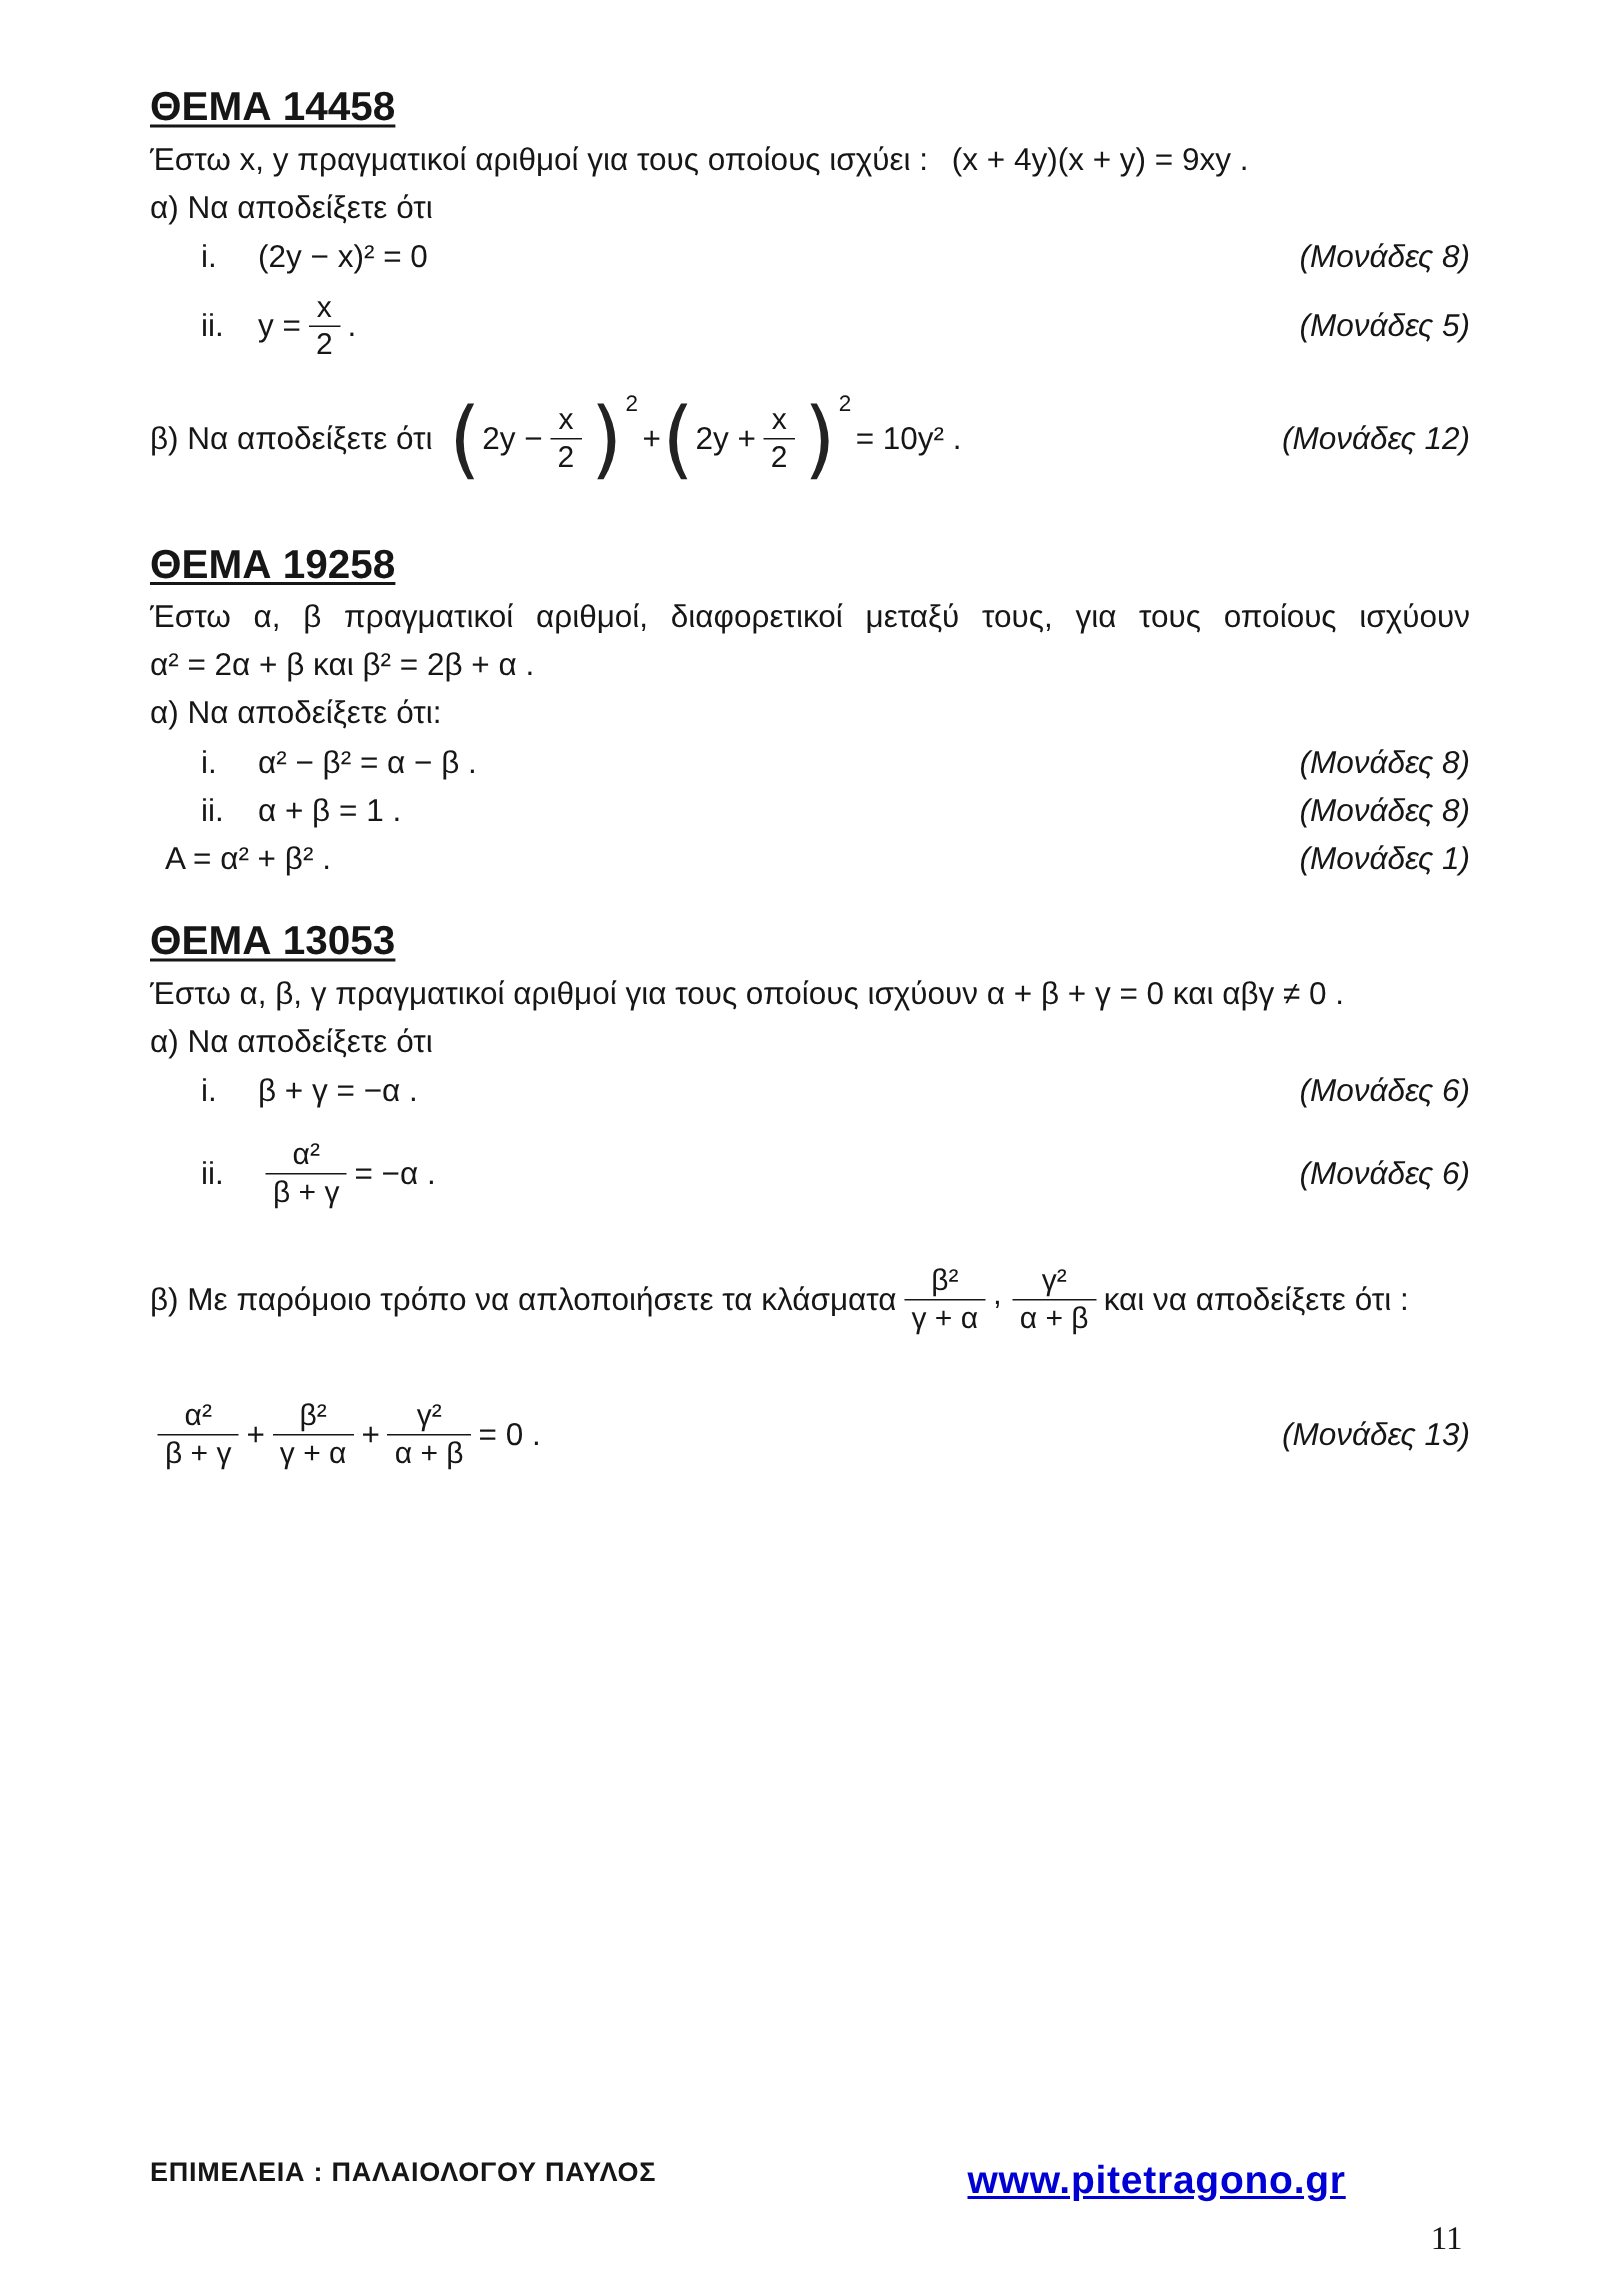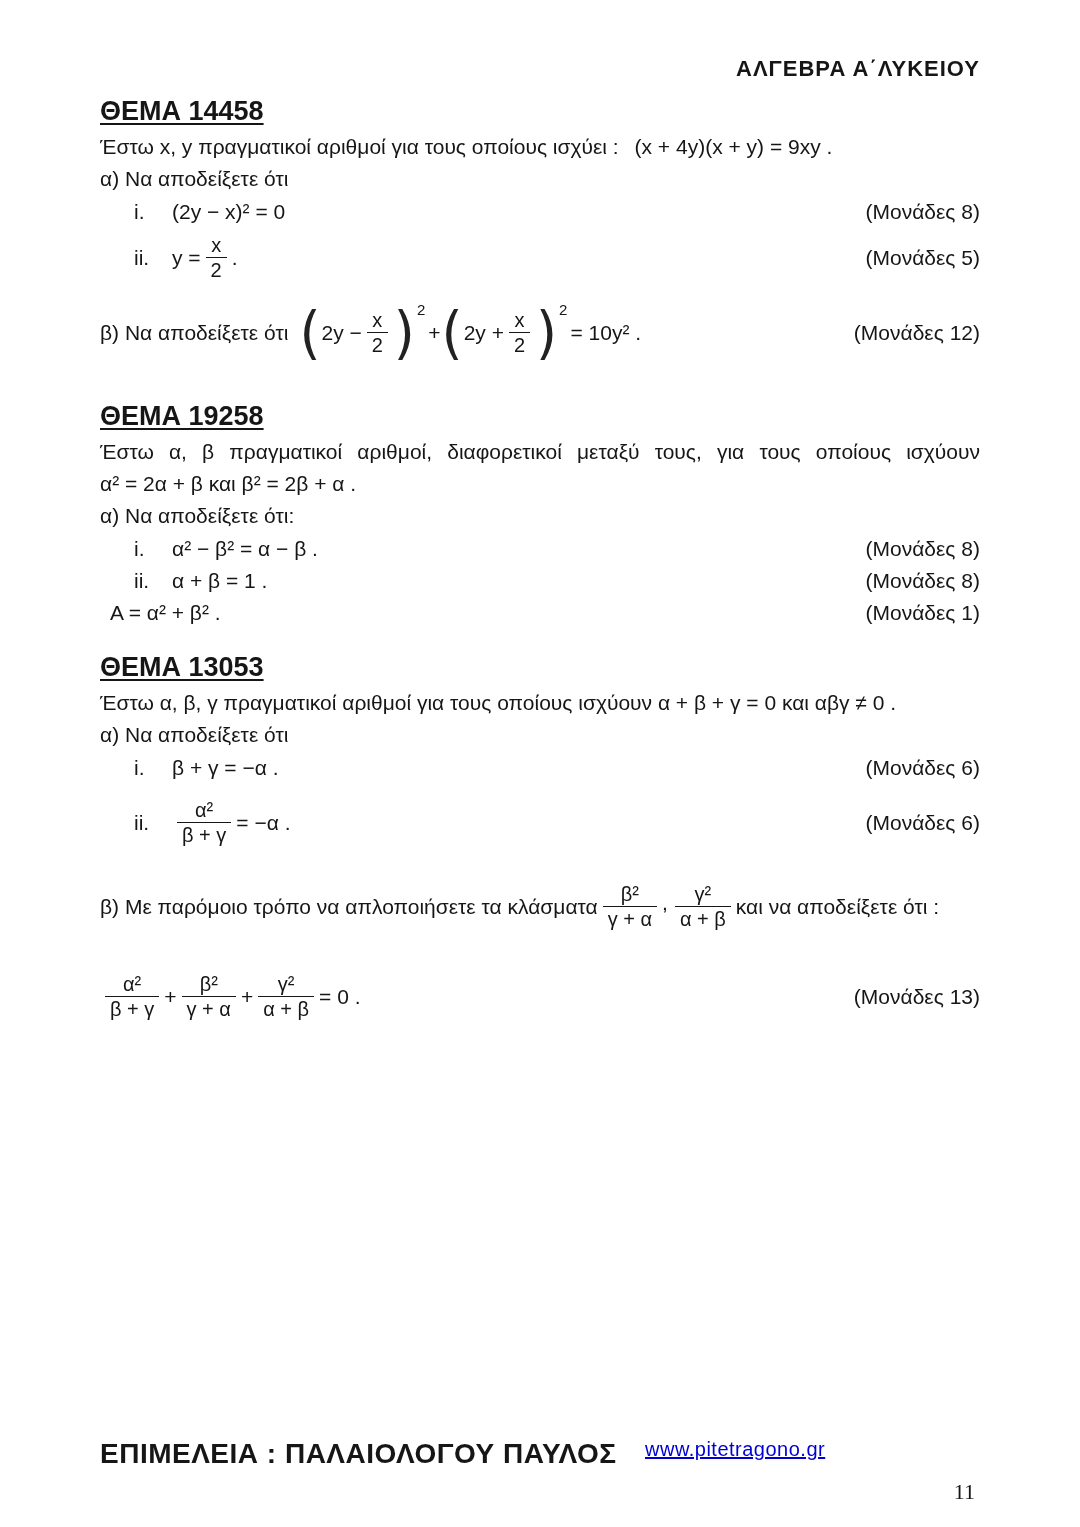--- a/index.html
+++ b/index.html
@@ -19,21 +19,21 @@
   .problem-title {
     font-weight:bold; font-size:27px; text-decoration:underline;
     text-decoration-thickness:2px; text-underline-offset:3px; margin-bottom:6px;
   }
   .line { margin:4px 0; line-height:28px; }
   .justify-line { text-align:justify; text-align-last:justify; }
   .mathsp { margin-left:10px; }
 
   .item { display:flex; align-items:center; margin:2px 0; min-height:30px; }
   .item .inum { margin-left:34px; width:38px; flex:0 0 auto; }
-  .points { margin-left:auto; white-space:nowrap; }
+  .points { margin-left:auto; white-space:nowrap;font-style:italic; }
 
   .tall58 { min-height:58px; }
   .tall76 { min-height:76px; }
   .tall88 { min-height:88px; }
 
   .mgroup { display:inline-flex; align-items:center; }
   .frac {
     display:inline-flex; flex-direction:column; align-items:center;
     vertical-align:middle; margin:0 5px; font-size:20px; line-height:1.15;
   }
@@ -42,37 +42,36 @@
 
   .bigp {
     font-family:"DejaVu Sans",sans-serif; font-size:54px; font-weight:normal;
     line-height:0; display:inline-block; transform:scaleY(1.05);
     margin:0 1px; color:#222;
   }
   .bexp { position:relative; top:-24px; font-size:15px; margin:0 3px 0 1px; }
   .fcomma { align-self:flex-end; padding-bottom:16px; margin:0 2px 0 0; }
 
   .footer { position:absolute; left:100px; right:100px; top:1438px; height:40px; }
-  .footer .credit { position:absolute; left:0; top:0; font-weight:bold; letter-spacing:0.5px; font-size:28px; }
+  .footer .credit { position:absolute; left:0; top:0; font-weight:bold; letter-spacing:0.5px; font-size:18px; }
   .footer .site-link {
-    position:absolute; left:545px; top:0; font-weight:normal; font-size:20px;
+    position:absolute; left:545px; top:0; font-weight:bold; font-size:26px;
     text-decoration:underline; letter-spacing:0.5px; cursor:pointer;
   }
   .footer .pagenum {
     position:absolute; right:5px; top:-2px;
     font-family:"Liberation Serif","DejaVu Serif",serif; font-weight:normal; font-size:22px;margin-top:43px;
   }
 </style>
 </head>
 <body>
 
 <div class="page">
   <div class="content">
 
-    <div class="course-header">ΑΛΓΕΒΡΑ Α΄ΛΥΚΕΙΟΥ</div>
 
     <div class="problem">
       <div class="problem-title">ΘΕΜΑ 14458</div>
       <div class="line">
         <span>Έστω  x, y πραγματικοί αριθμοί για τους οποίους ισχύει :</span>
         <span class="mathsp">(x + 4y)(x + y) = 9xy .</span>
       </div>
       <div class="line">α) Να αποδείξετε ότι</div>
 
       <div class="item">

